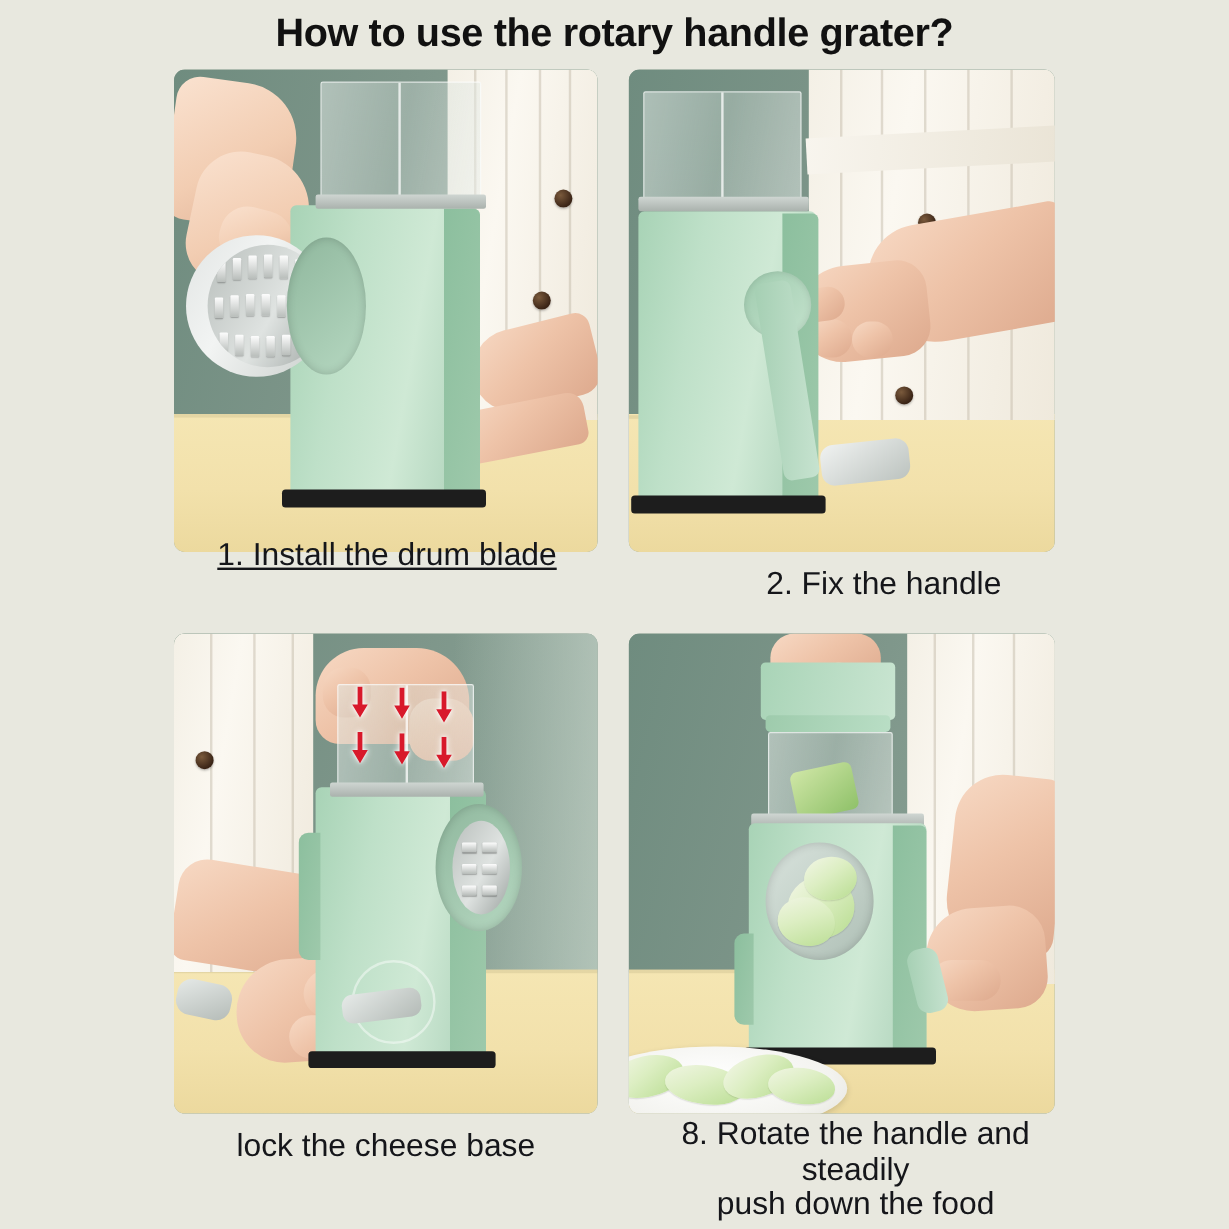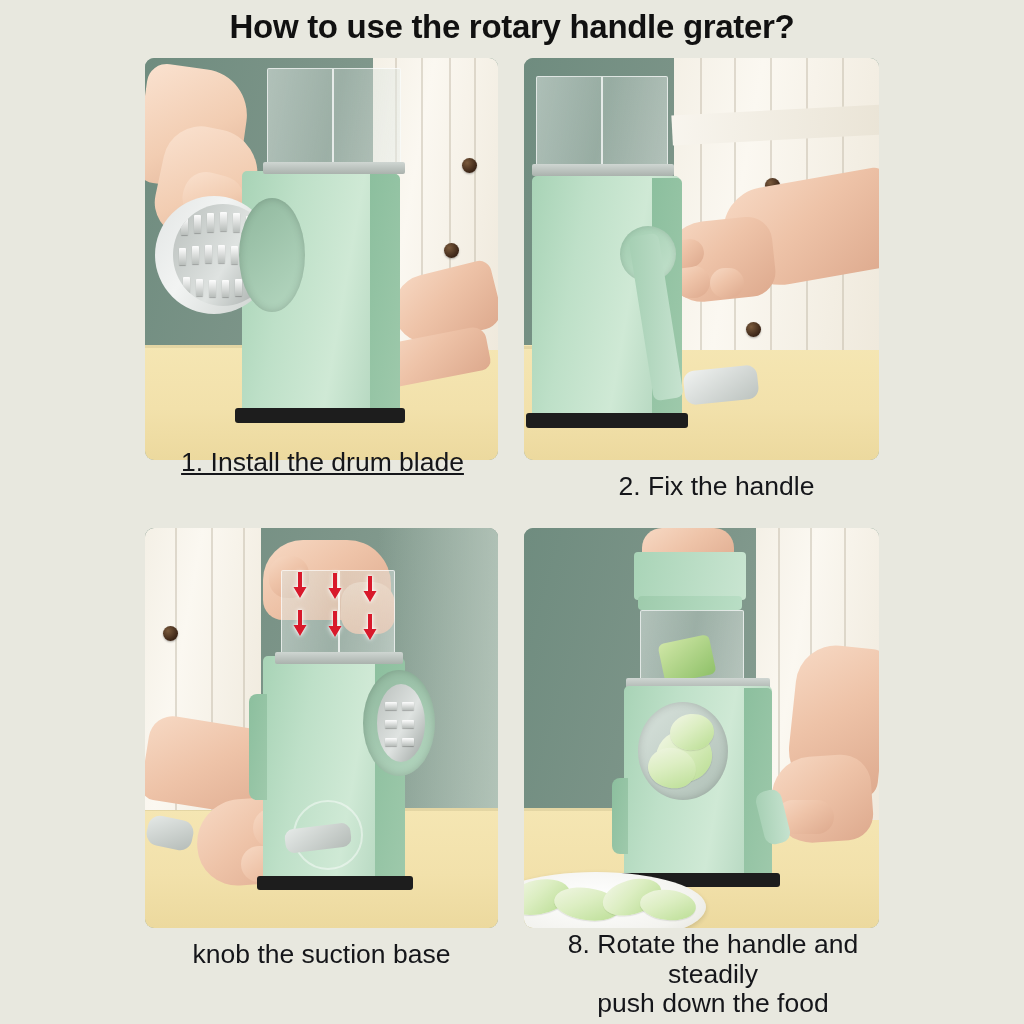--- a/index.html
+++ b/index.html
@@ -33,21 +33,21 @@
 
   .caption {
     position:absolute;
     text-align:center;
     font-size:26.5px;
     color:#15161a;
     line-height:1.12;
     font-weight:400;
   }
   #cap-1 { left:130px; top:448px; width:385px;text-decoration:underline; }
-  #cap-2 { left:524px; top:472px; width:385px; }
+  #cap-2 { left:544px; top:472px; width:385px; }
   #cap-3 { left:128px; top:940px; width:387px; }
   #cap-4 { left:518px; top:930px; width:390px; }
 
   
   .scene { position:absolute; inset:0; }
   .wall {
     position:absolute; left:0; top:0; width:100%;
     background:linear-gradient(105deg,#6f8c7f 0%,#7d9589 45%,#8fa79a 100%);
   }
   .wall-light {
@@ -367,21 +367,21 @@
       <svg class="arrow" style="left:37px; top:41px;" viewBox="0 0 14 27">
           <path d="M5 0h4v15h4.5L7 26 .5 15H5z" fill="#d8192b"></path>
         </svg>
       <svg class="arrow" style="left:72px; top:44px;" viewBox="0 0 14 27">
           <path d="M5 0h4v15h4.5L7 26 .5 15H5z" fill="#d8192b"></path>
         </svg>
     </div>
   </div>
 </div>
 <div class="caption" id="cap-3">
-  <div>knob the suction base</div>
+  <div>lock the cheese base</div>
 </div>
 
 <div class="panel" id="panel-4">
   <div class="scene">
     <div class="wall" style="height:282px;">
       <div class="wall-light"></div>
     </div>
     <div class="table" style="height:120px;"></div>
     <div class="table-edge" style="top:280px;"></div>
 

